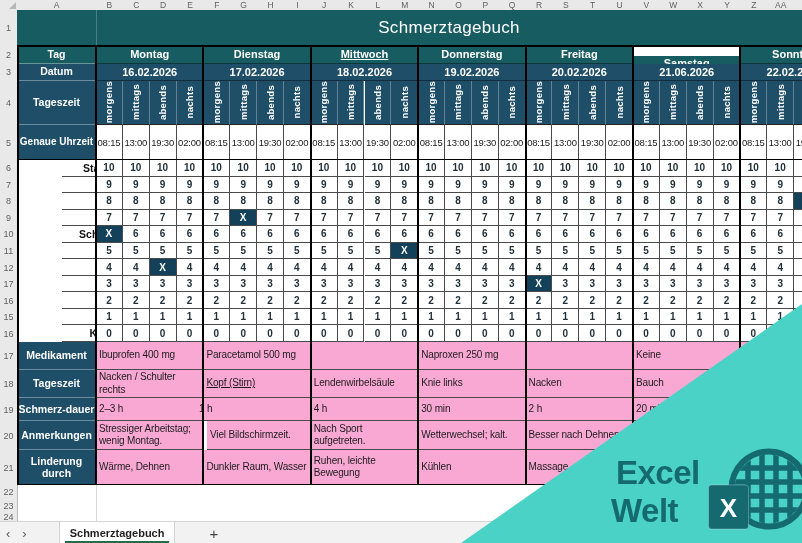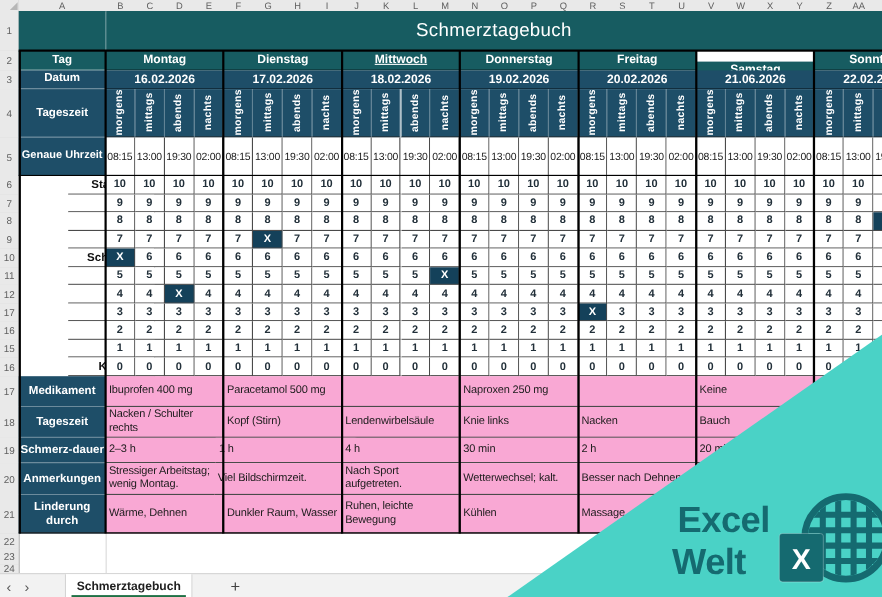--- a/index.html
+++ b/index.html
@@ -1229,21 +1229,21 @@
       <div class="cell detail" style="left: 633px; top: 342px; width: 107.4px; height: 28px;">
         <span>Keine</span>
       </div>
       <div class="cell detail" style="left: 740.4px; top: 342px; width: 107.4px; height: 28px;"></div>
       <div class="cell alabel" style="left: 17px; top: 370px; width: 79px; height: 28px; background: rgb(30, 78, 104); white-space: nowrap;">
         <span>Tageszeit</span>
       </div>
       <div class="cell detail" style="left: 96px; top: 370px; width: 107.4px; height: 28px;">
         <span>Nacken / Schulter rechts</span>
       </div>
-      <div class="cell detail" style="left: 203.4px; top: 370px; width: 107.4px; height: 28px;">
+      <div class="cell detail" style="left: 203.4px; top: 370px; width: 107.4px; height: 28px; text-decoration: underline;">
         <span>Kopf (Stirn)</span>
       </div>
       <div class="cell detail" style="left: 310.8px; top: 370px; width: 107.4px; height: 28px;">
         <span>Lendenwirbelsäule</span>
       </div>
       <div class="cell detail" style="left: 418.2px; top: 370px; width: 107.4px; height: 28px;">
         <span>Knie links</span>
       </div>
       <div class="cell detail" style="left: 525.6px; top: 370px; width: 107.4px; height: 28px;">
         <span>Nacken</span>
@@ -1273,21 +1273,21 @@
       <div class="cell detail" style="left: 633px; top: 398px; width: 107.4px; height: 23px;">
         <span>20 min</span>
       </div>
       <div class="cell detail" style="left: 740.4px; top: 398px; width: 107.4px; height: 23px;"></div>
       <div class="cell alabel" style="left: 17px; top: 421px; width: 79px; height: 29px; background: rgb(30, 78, 104); white-space: nowrap;">
         <span>Anmerkungen</span>
       </div>
       <div class="cell detail" style="left: 96px; top: 421px; width: 107.4px; height: 29px;">
         <span>Stressiger Arbeitstag; wenig Montag.</span>
       </div>
-      <div class="cell detail" style="left: 195px; top: 421px; width: 125px; height: 29px;">
+      <div class="cell detail" style="left: 207px; top: 421px; width: 125px; height: 29px;">
         <span>Viel Bildschirmzeit.</span>
       </div>
       <div class="cell detail" style="left: 310.8px; top: 421px; width: 107.4px; height: 29px;">
         <span>Nach Sport aufgetreten.</span>
       </div>
       <div class="cell detail" style="left: 418.2px; top: 421px; width: 107.4px; height: 29px;">
         <span>Wetterwechsel; kalt.</span>
       </div>
       <div class="cell detail" style="left: 525.6px; top: 421px; width: 107.4px; height: 29px;">
         <span>Besser nach Dehnen.</span>

